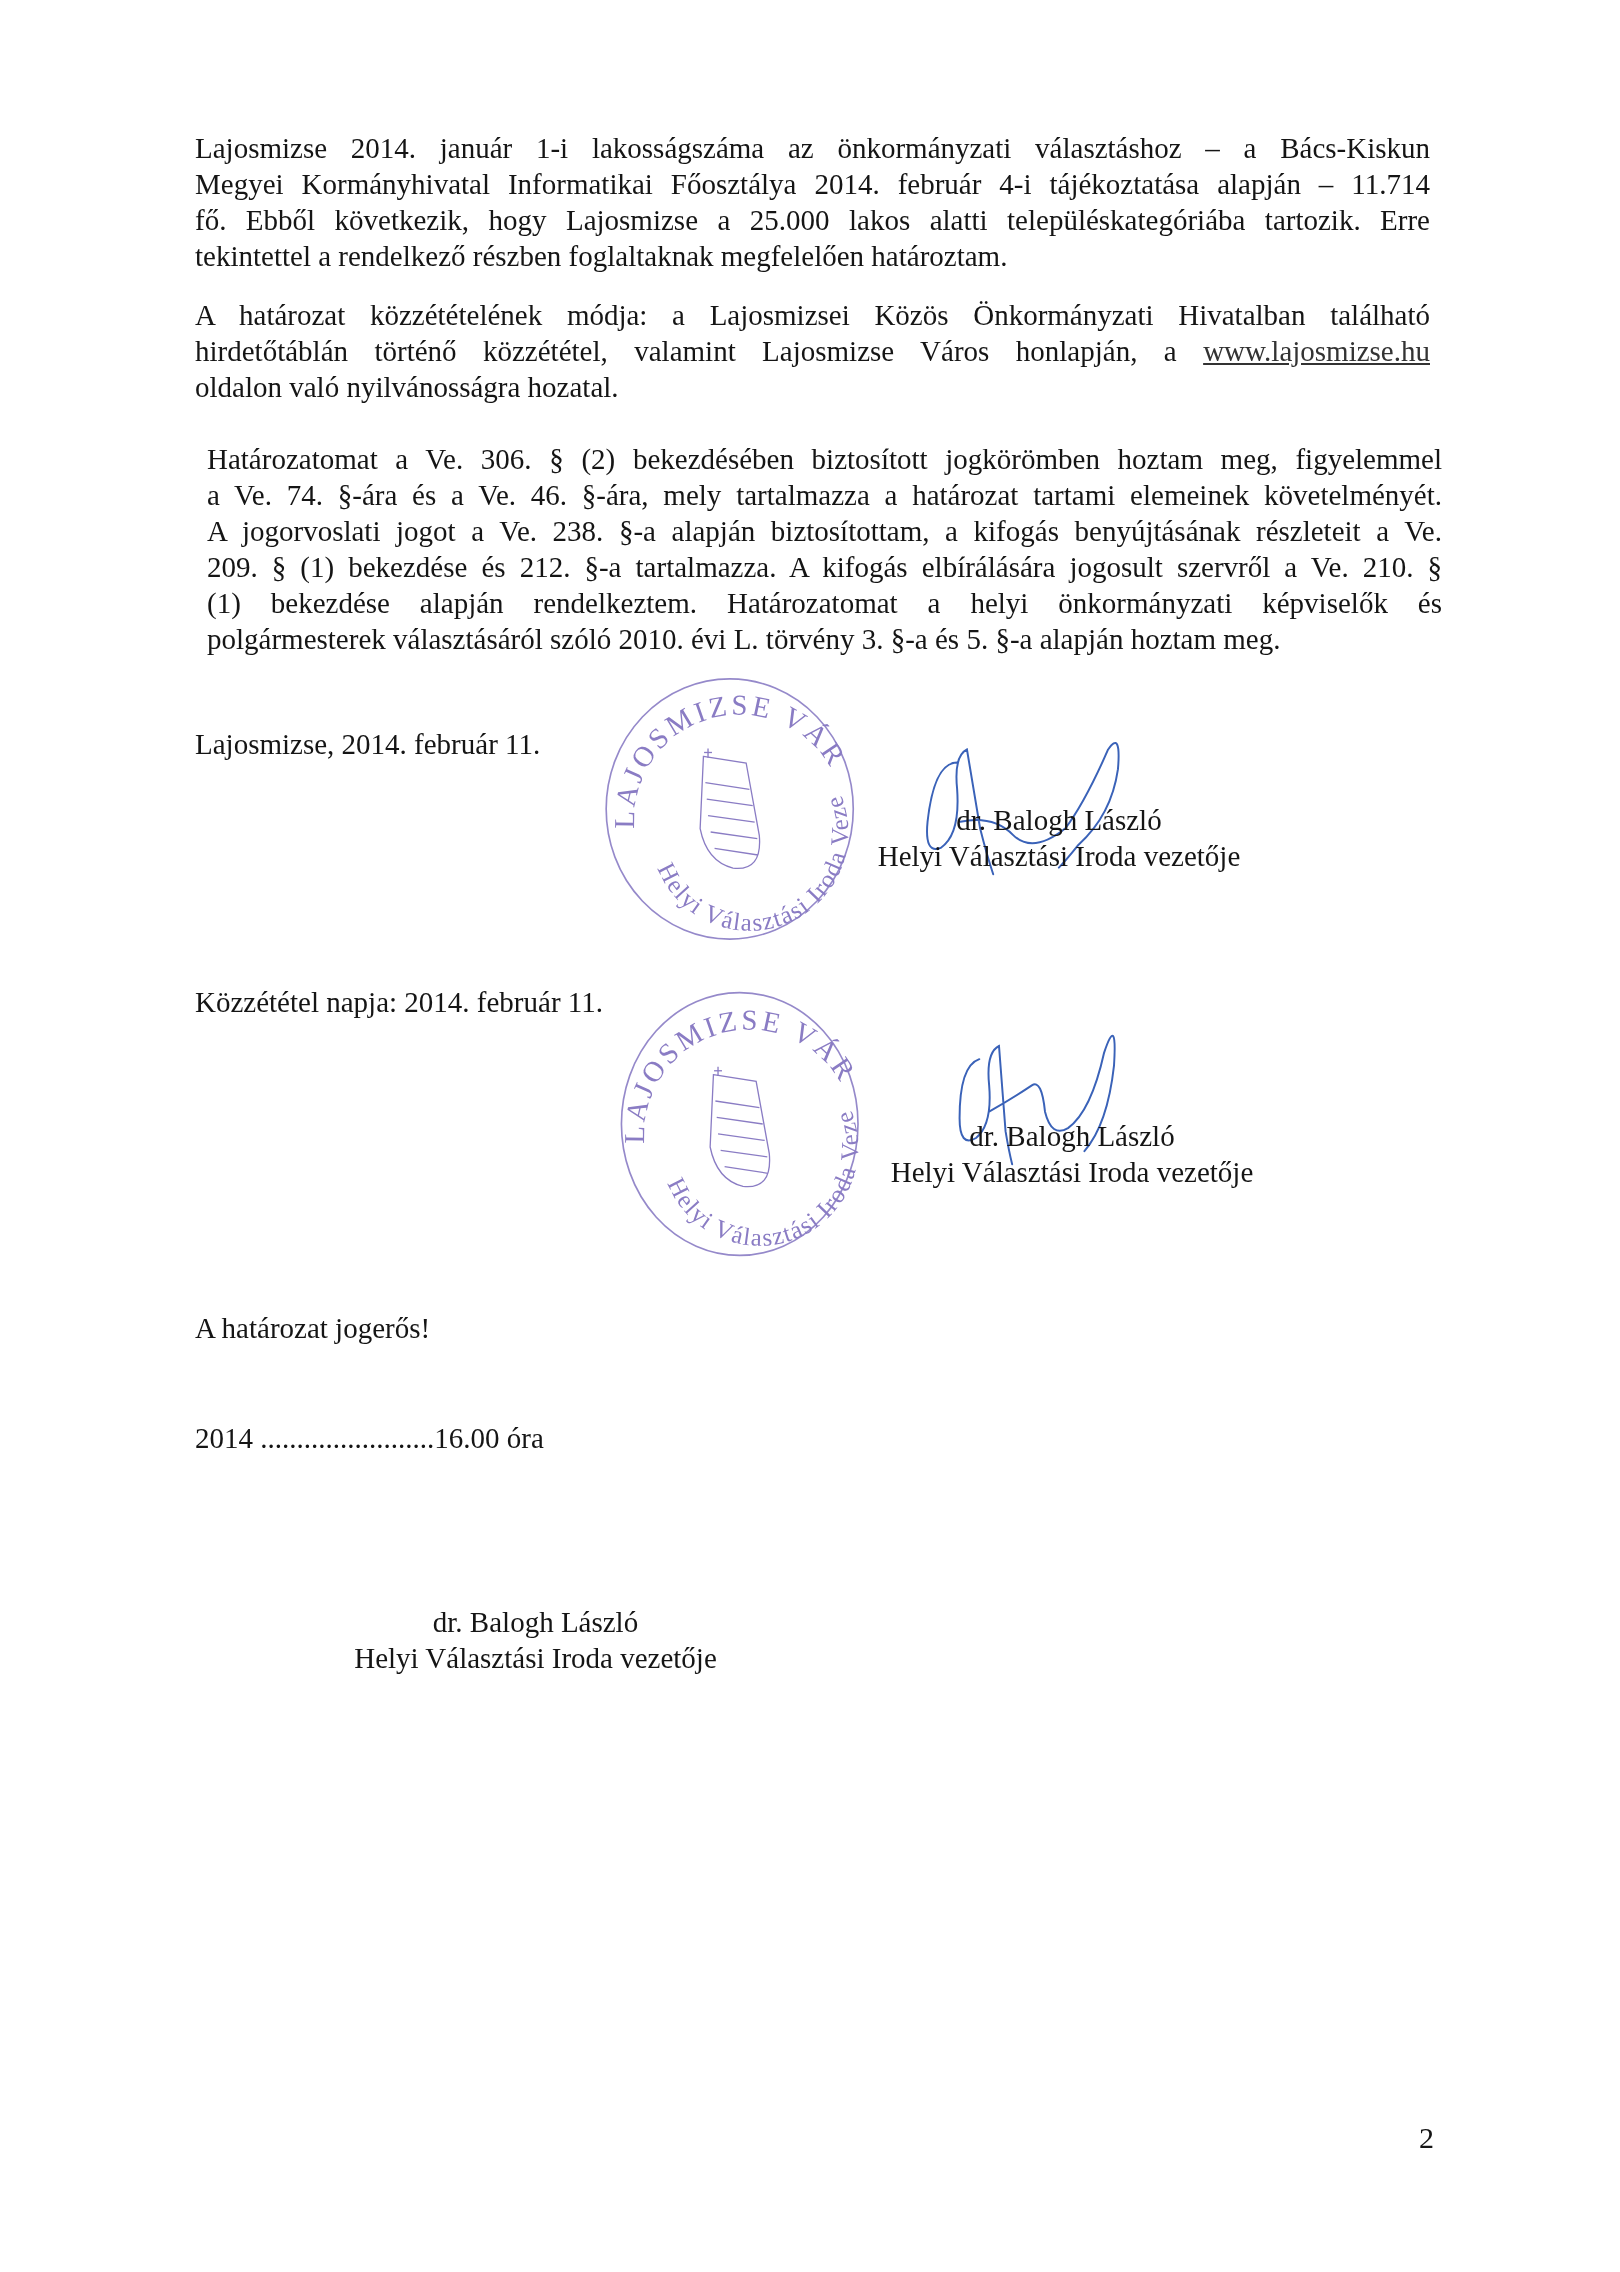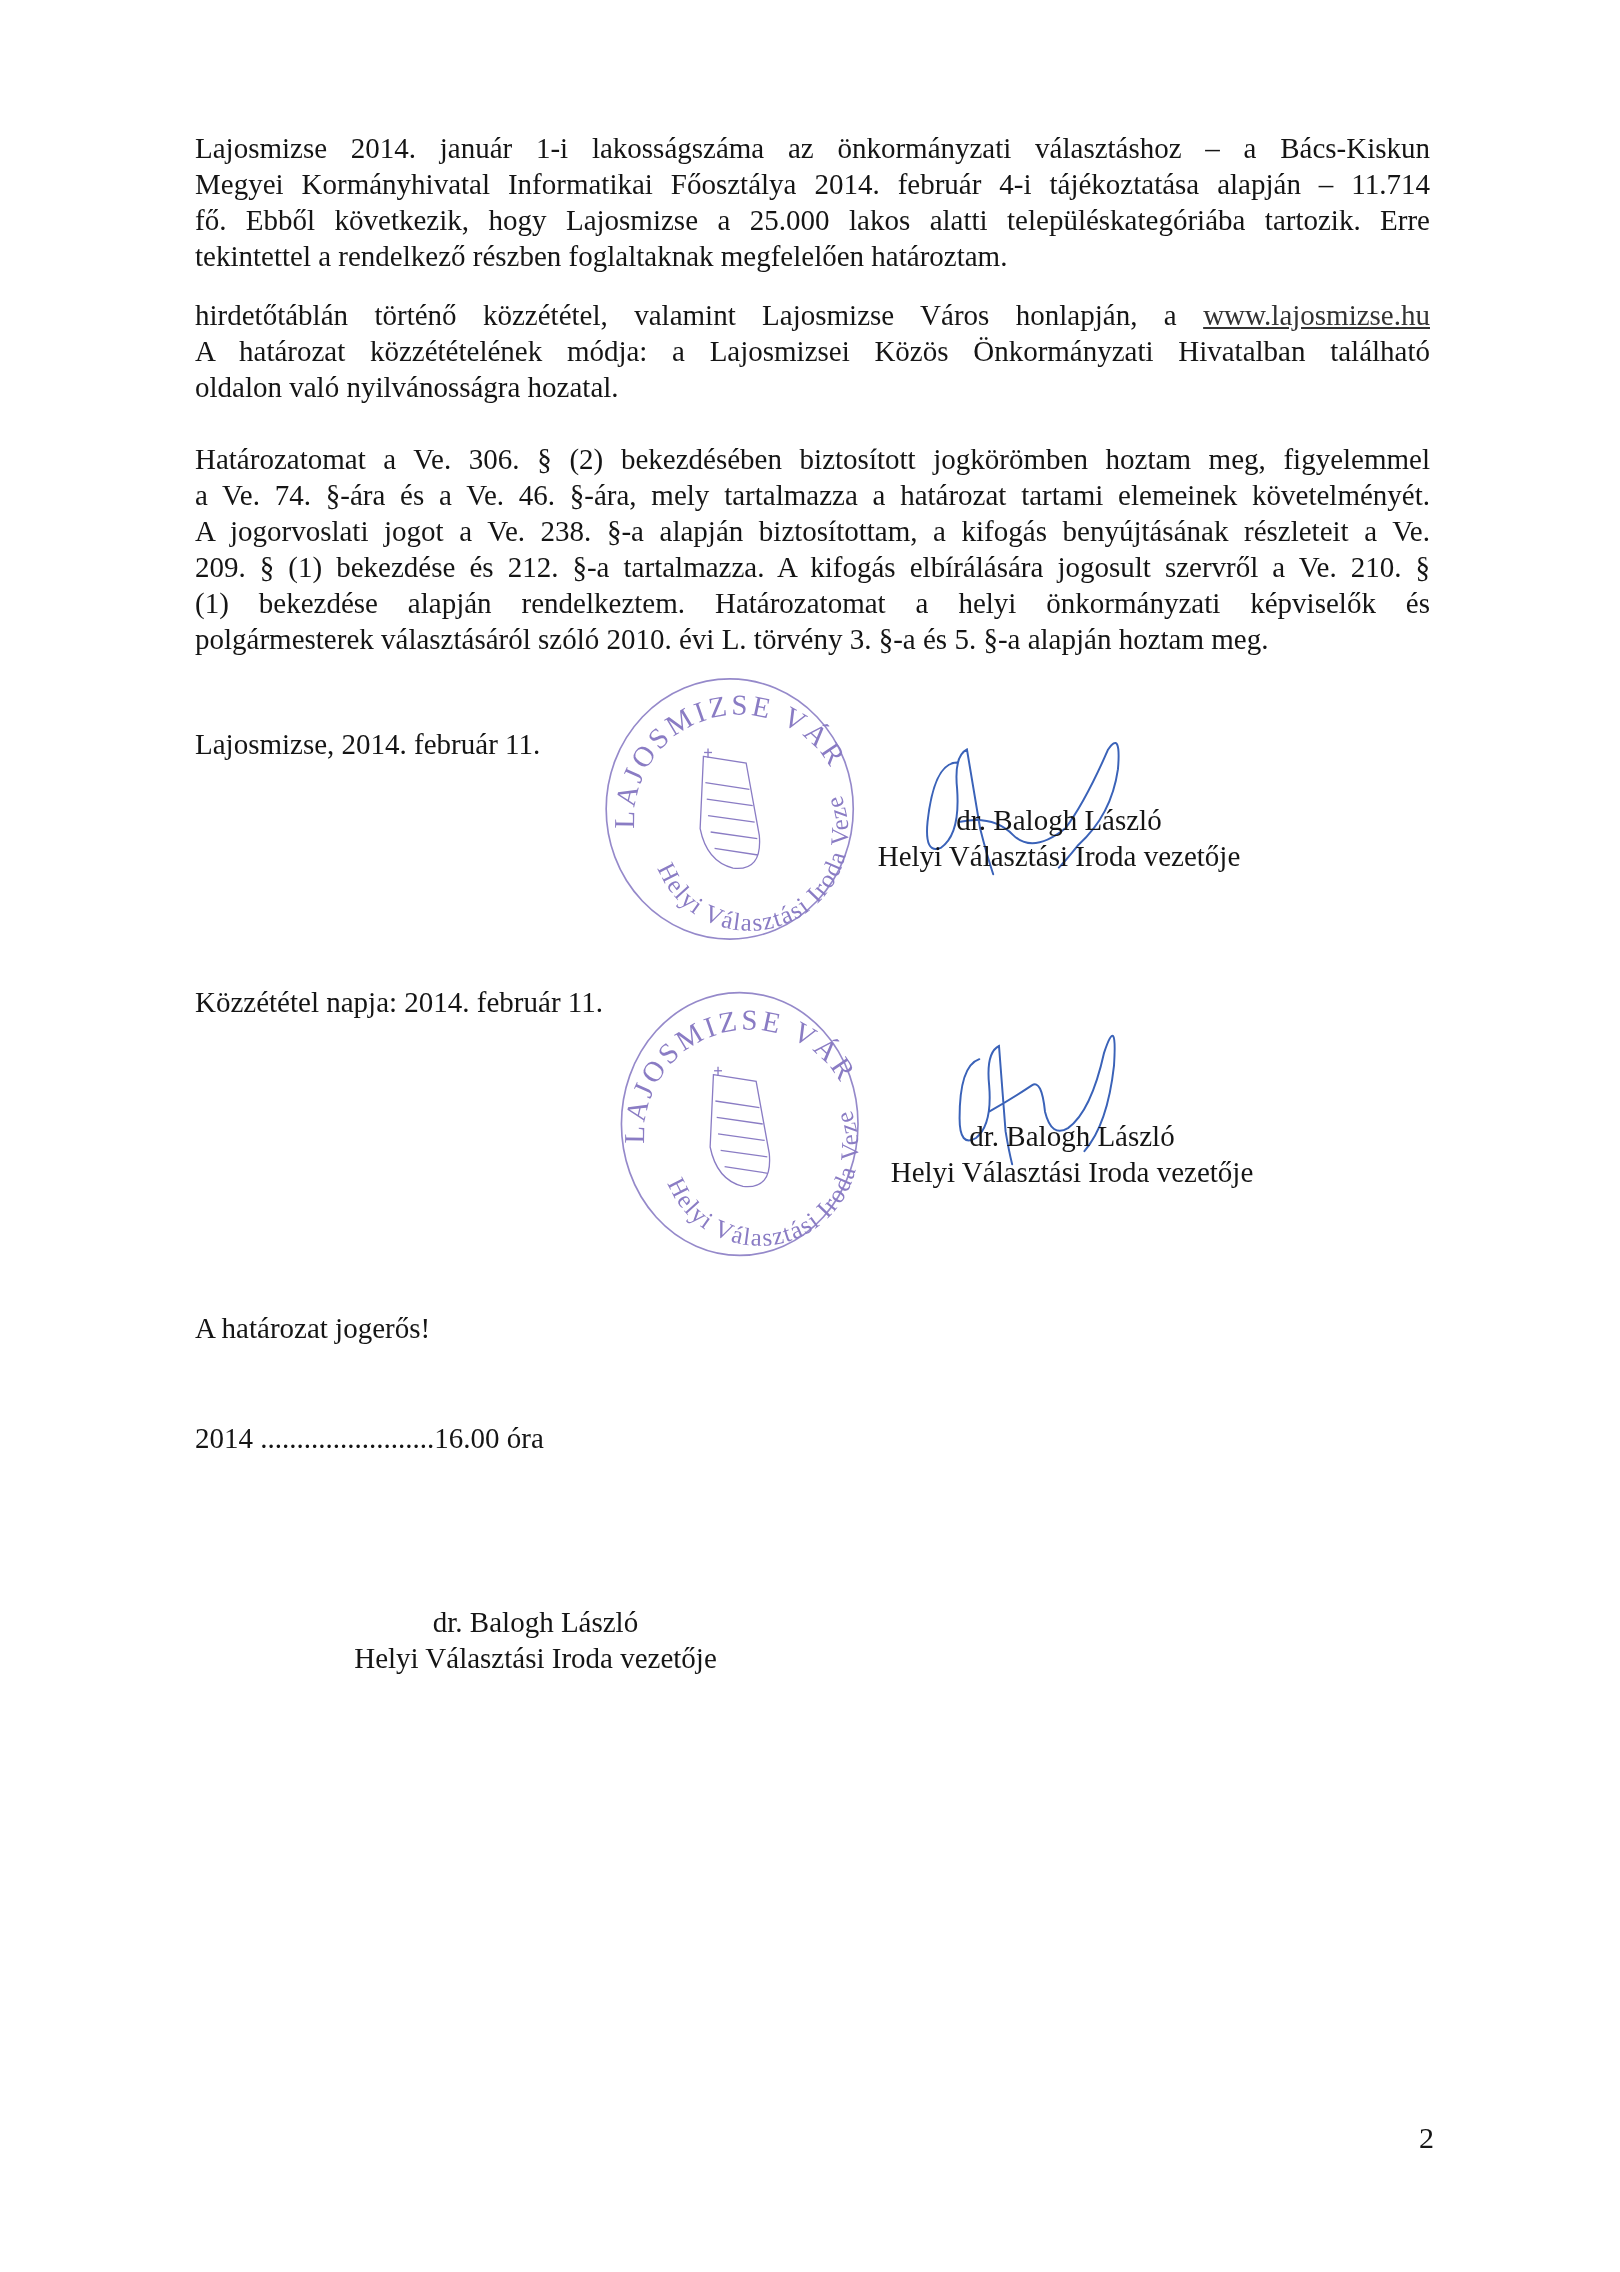--- a/index.html
+++ b/index.html
@@ -30,26 +30,26 @@
 <div class="page">
 
   <div class="para" style="top:130px;">
     <span class="line">Lajosmizse 2014. január 1-i lakosságszáma az önkormányzati választáshoz – a Bács-Kiskun</span>
     <span class="line">Megyei Kormányhivatal Informatikai Főosztálya 2014. február 4-i tájékoztatása alapján – 11.714</span>
     <span class="line">fő.  Ebből következik, hogy Lajosmizse a 25.000 lakos alatti településkategóriába tartozik. Erre</span>
     <span class="line last">tekintettel a rendelkező részben foglaltaknak megfelelően határoztam.</span>
   </div>
 
   <div class="para" style="top:297px;">
+    <span class="line">A határozat közzétételének módja: a Lajosmizsei Közös Önkormányzati Hivatalban található</span>
     <span class="line"><span>hirdetőtáblán történő közzététel, valamint Lajosmizse Város honlapján, a</span> <span class="link">www.lajosmizse.hu</span></span>
-    <span class="line">A határozat közzétételének módja: a Lajosmizsei Közös Önkormányzati Hivatalban található</span>
     <span class="line last">oldalon való nyilvánosságra hozatal.</span>
   </div>
 
-  <div class="para" style="top:441px;">
+  <div class="para" style="top:441px;margin-left:12px;">
     <span class="line">Határozatomat a Ve. 306. § (2) bekezdésében biztosított jogkörömben hoztam meg, figyelemmel</span>
     <span class="line">a Ve. 74. §-ára és a Ve. 46. §-ára, mely tartalmazza a határozat tartami elemeinek követelményét.</span>
     <span class="line">A jogorvoslati jogot a Ve. 238. §-a alapján biztosítottam, a kifogás benyújtásának részleteit a Ve.</span>
     <span class="line">209. § (1) bekezdése és  212. §-a tartalmazza. A kifogás elbírálására jogosult szervről a Ve. 210. §</span>
     <span class="line">(1) bekezdése alapján rendelkeztem. Határozatomat a helyi önkormányzati képviselők és</span>
     <span class="line last">polgármesterek választásáról szóló 2010. évi L. törvény 3. §-a és 5. §-a alapján hoztam meg.</span>
   </div>
 
   <p class="plain" style="left:195px; top:726px;">Lajosmizse, 2014. február 11.</p>
 

